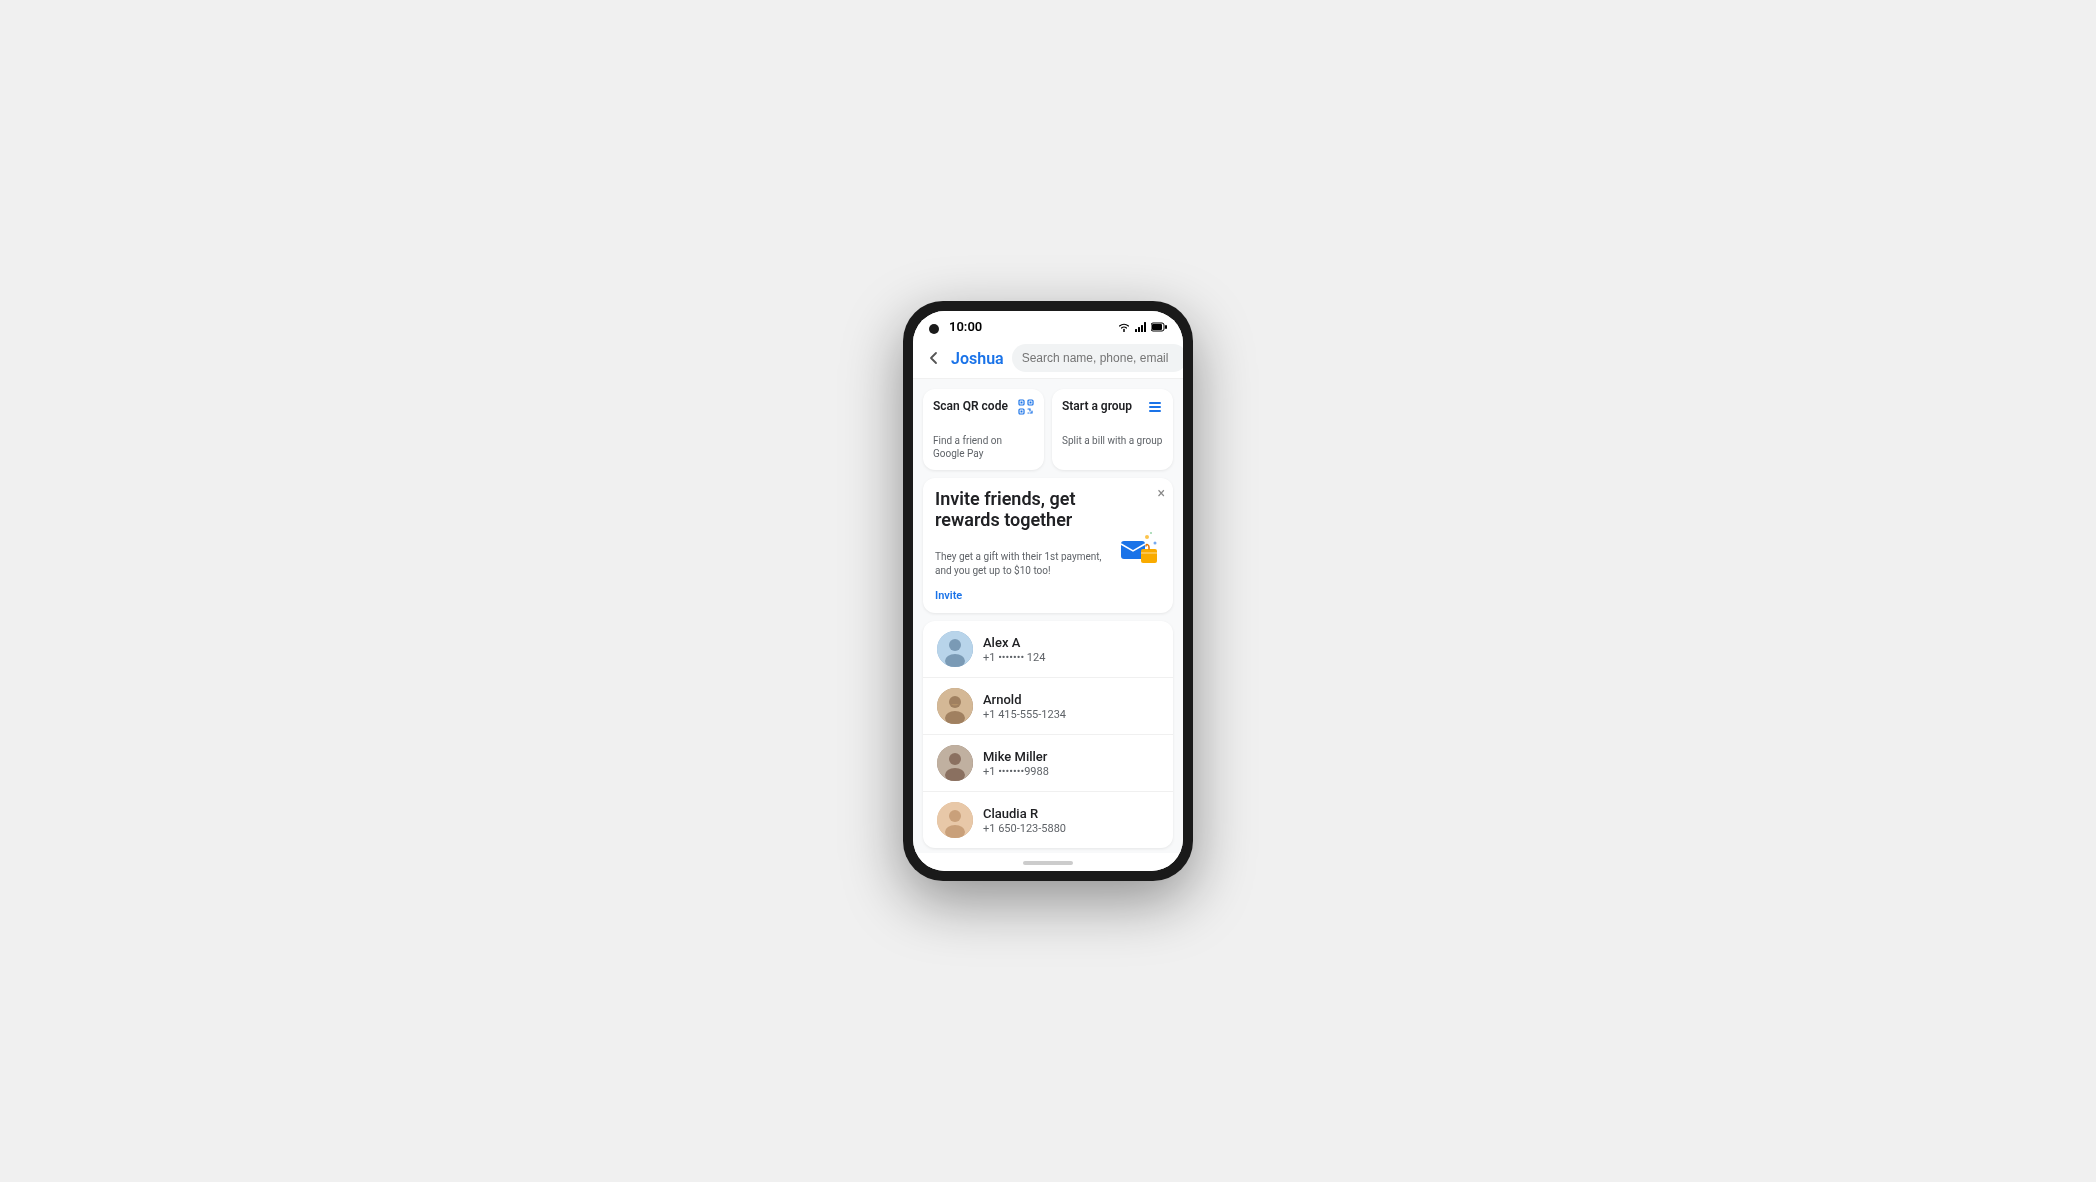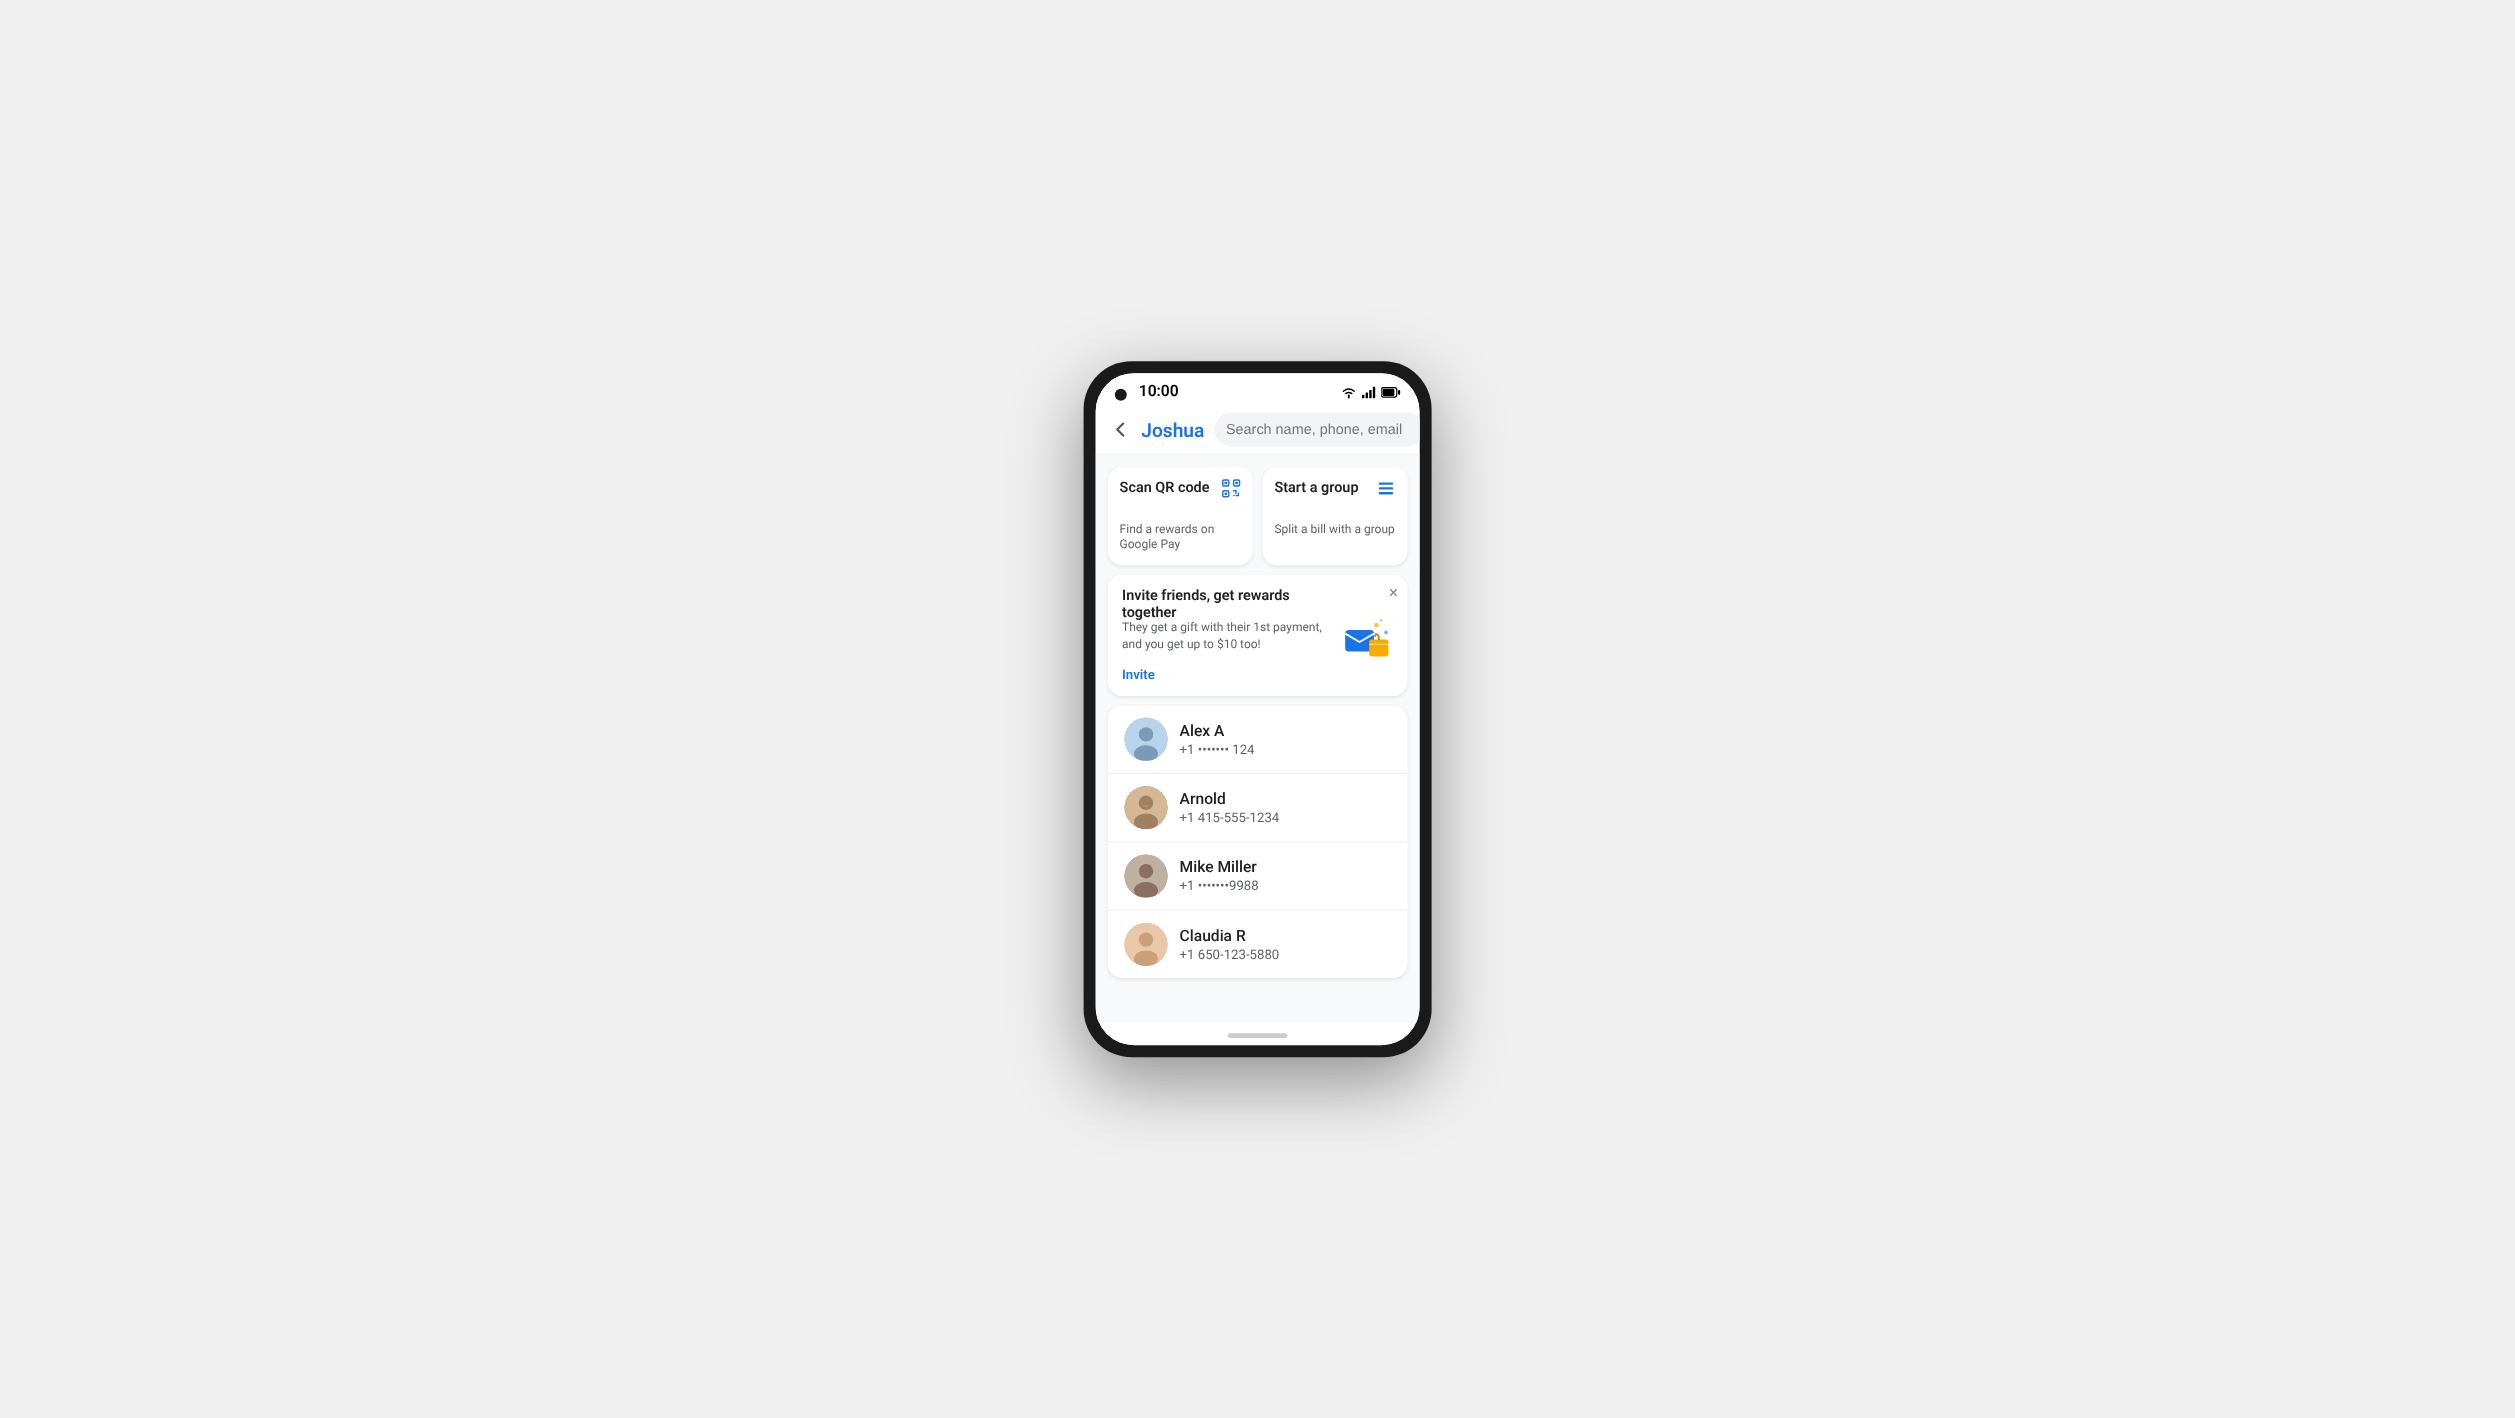--- a/index.html
+++ b/index.html
@@ -159,24 +159,24 @@
       position: relative;
       display: flex;
       gap: 8px;
     }
 
     .promo-text {
       flex: 1;
     }
 
     .promo-title {
-      font-size: 12px;
+      font-size: 18px;
       font-weight: 600;
       color: #202124;
-      margin-bottom: 0;
+      margin-bottom: 20px;
     }
 
     .promo-desc {
       font-size: 10px;
       color: #5f6368;
       line-height: 1.4;
       margin-bottom: 6px;
     }
 
     .promo-link {
@@ -337,21 +337,21 @@
                 <rect x="1" y="10" width="5" height="5" rx="1" stroke="#1a73e8" stroke-width="1.2" fill="none"></rect>
                 <rect x="2.5" y="2.5" width="2" height="2" fill="#1a73e8" rx="0.3"></rect>
                 <rect x="11.5" y="2.5" width="2" height="2" fill="#1a73e8" rx="0.3"></rect>
                 <rect x="2.5" y="11.5" width="2" height="2" fill="#1a73e8" rx="0.3"></rect>
                 <path d="M10 10H12V12" stroke="#1a73e8" stroke-width="1.2" stroke-linecap="round"></path>
                 <path d="M14 12V14H12" stroke="#1a73e8" stroke-width="1.2" stroke-linecap="round"></path>
                 <path d="M10 14H10.5" stroke="#1a73e8" stroke-width="1.2" stroke-linecap="round"></path>
               </svg>
             </span>
           </div>
-          <p class="action-card-desc">Find a rewards on Google Pay</p>
+          <p class="action-card-desc">Find a friend on Google Pay</p>
         </div>
 
         <div class="action-card">
           <div class="action-card-header">
             <span class="action-card-title">Start a group</span>
             <span class="action-card-icon">
               <svg width="16" height="16" viewBox="0 0 16 16" fill="none">
                 <rect x="2" y="3" width="12" height="2" rx="1" fill="#1a73e8"></rect>
                 <rect x="2" y="7" width="12" height="2" rx="1" fill="#1a73e8"></rect>
                 <rect x="2" y="11" width="12" height="2" rx="1" fill="#1a73e8"></rect>

